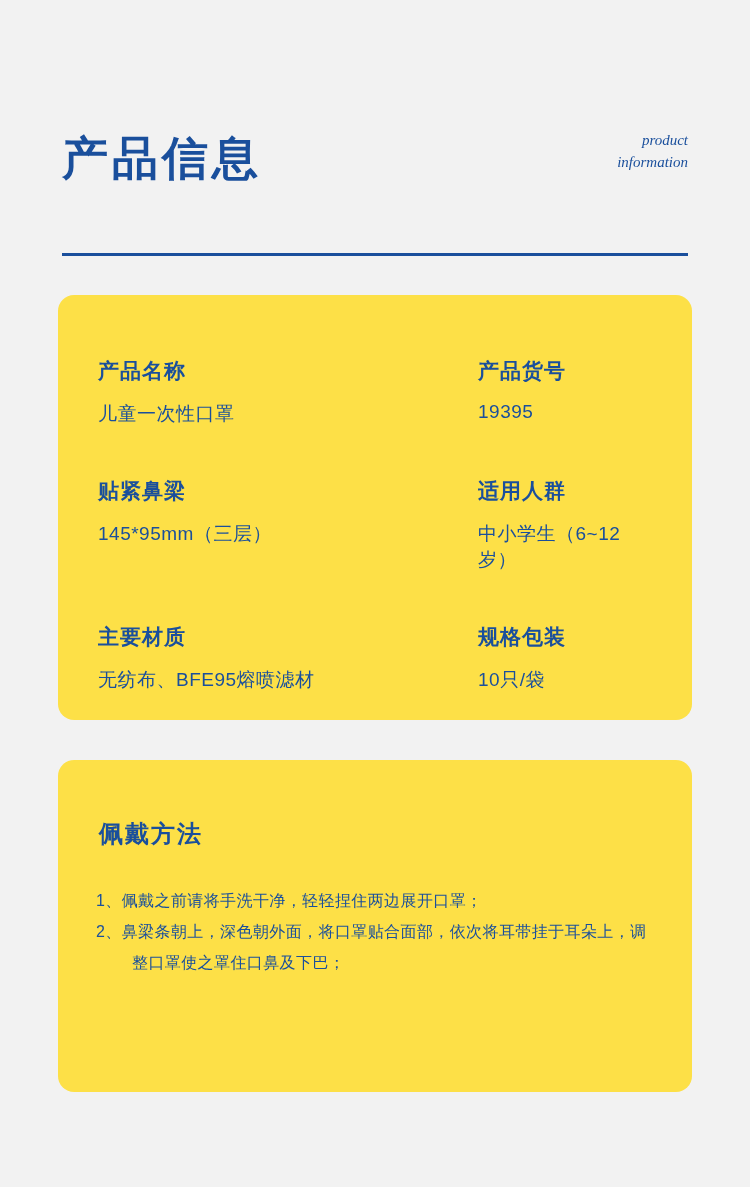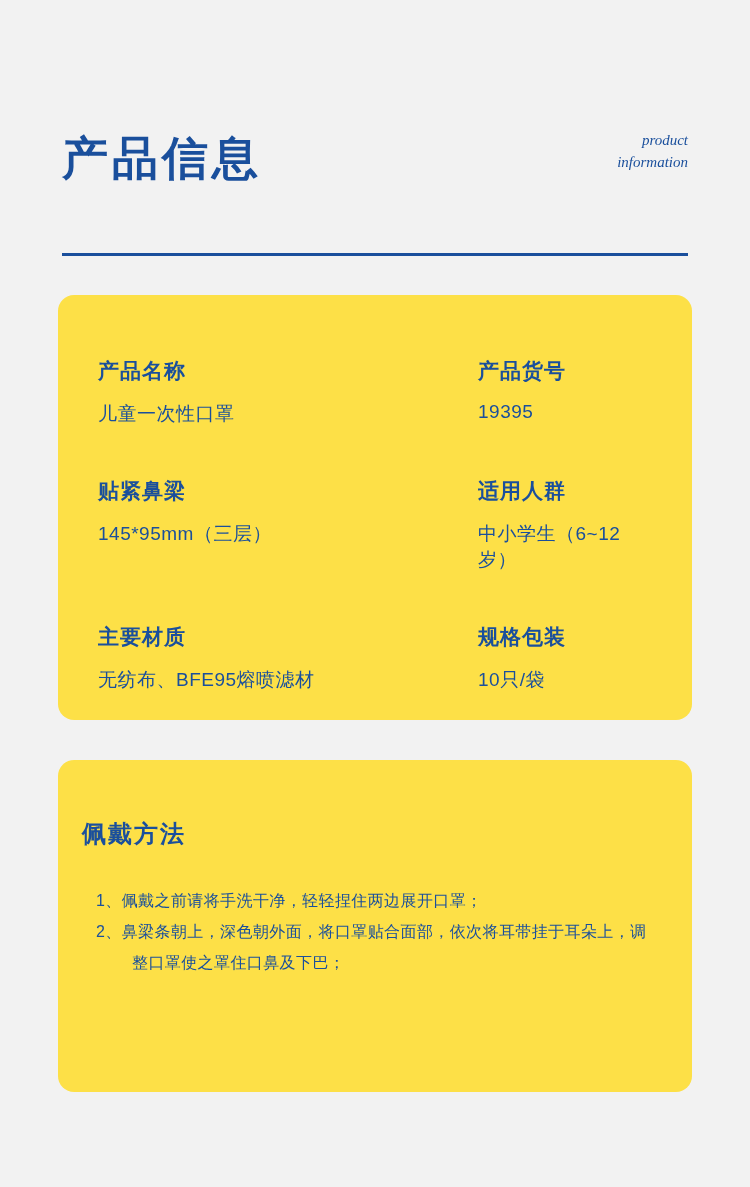--- a/index.html
+++ b/index.html
@@ -99,21 +99,21 @@
   .field-value {
     font-size: 19px;
     color: #1a4f9c;
     margin: 0;
     letter-spacing: 0.5px;
   }
 
   
   .howto-title {
     position: absolute;
-    left: 24px;
+    left: 41px;
     top: 58px;
     font-size: 24px;
     font-weight: bold;
     color: #1a4f9c;
     letter-spacing: 2px;
     margin: 0;
   }
   .howto-list {
     position: absolute;
     left: 38px;

